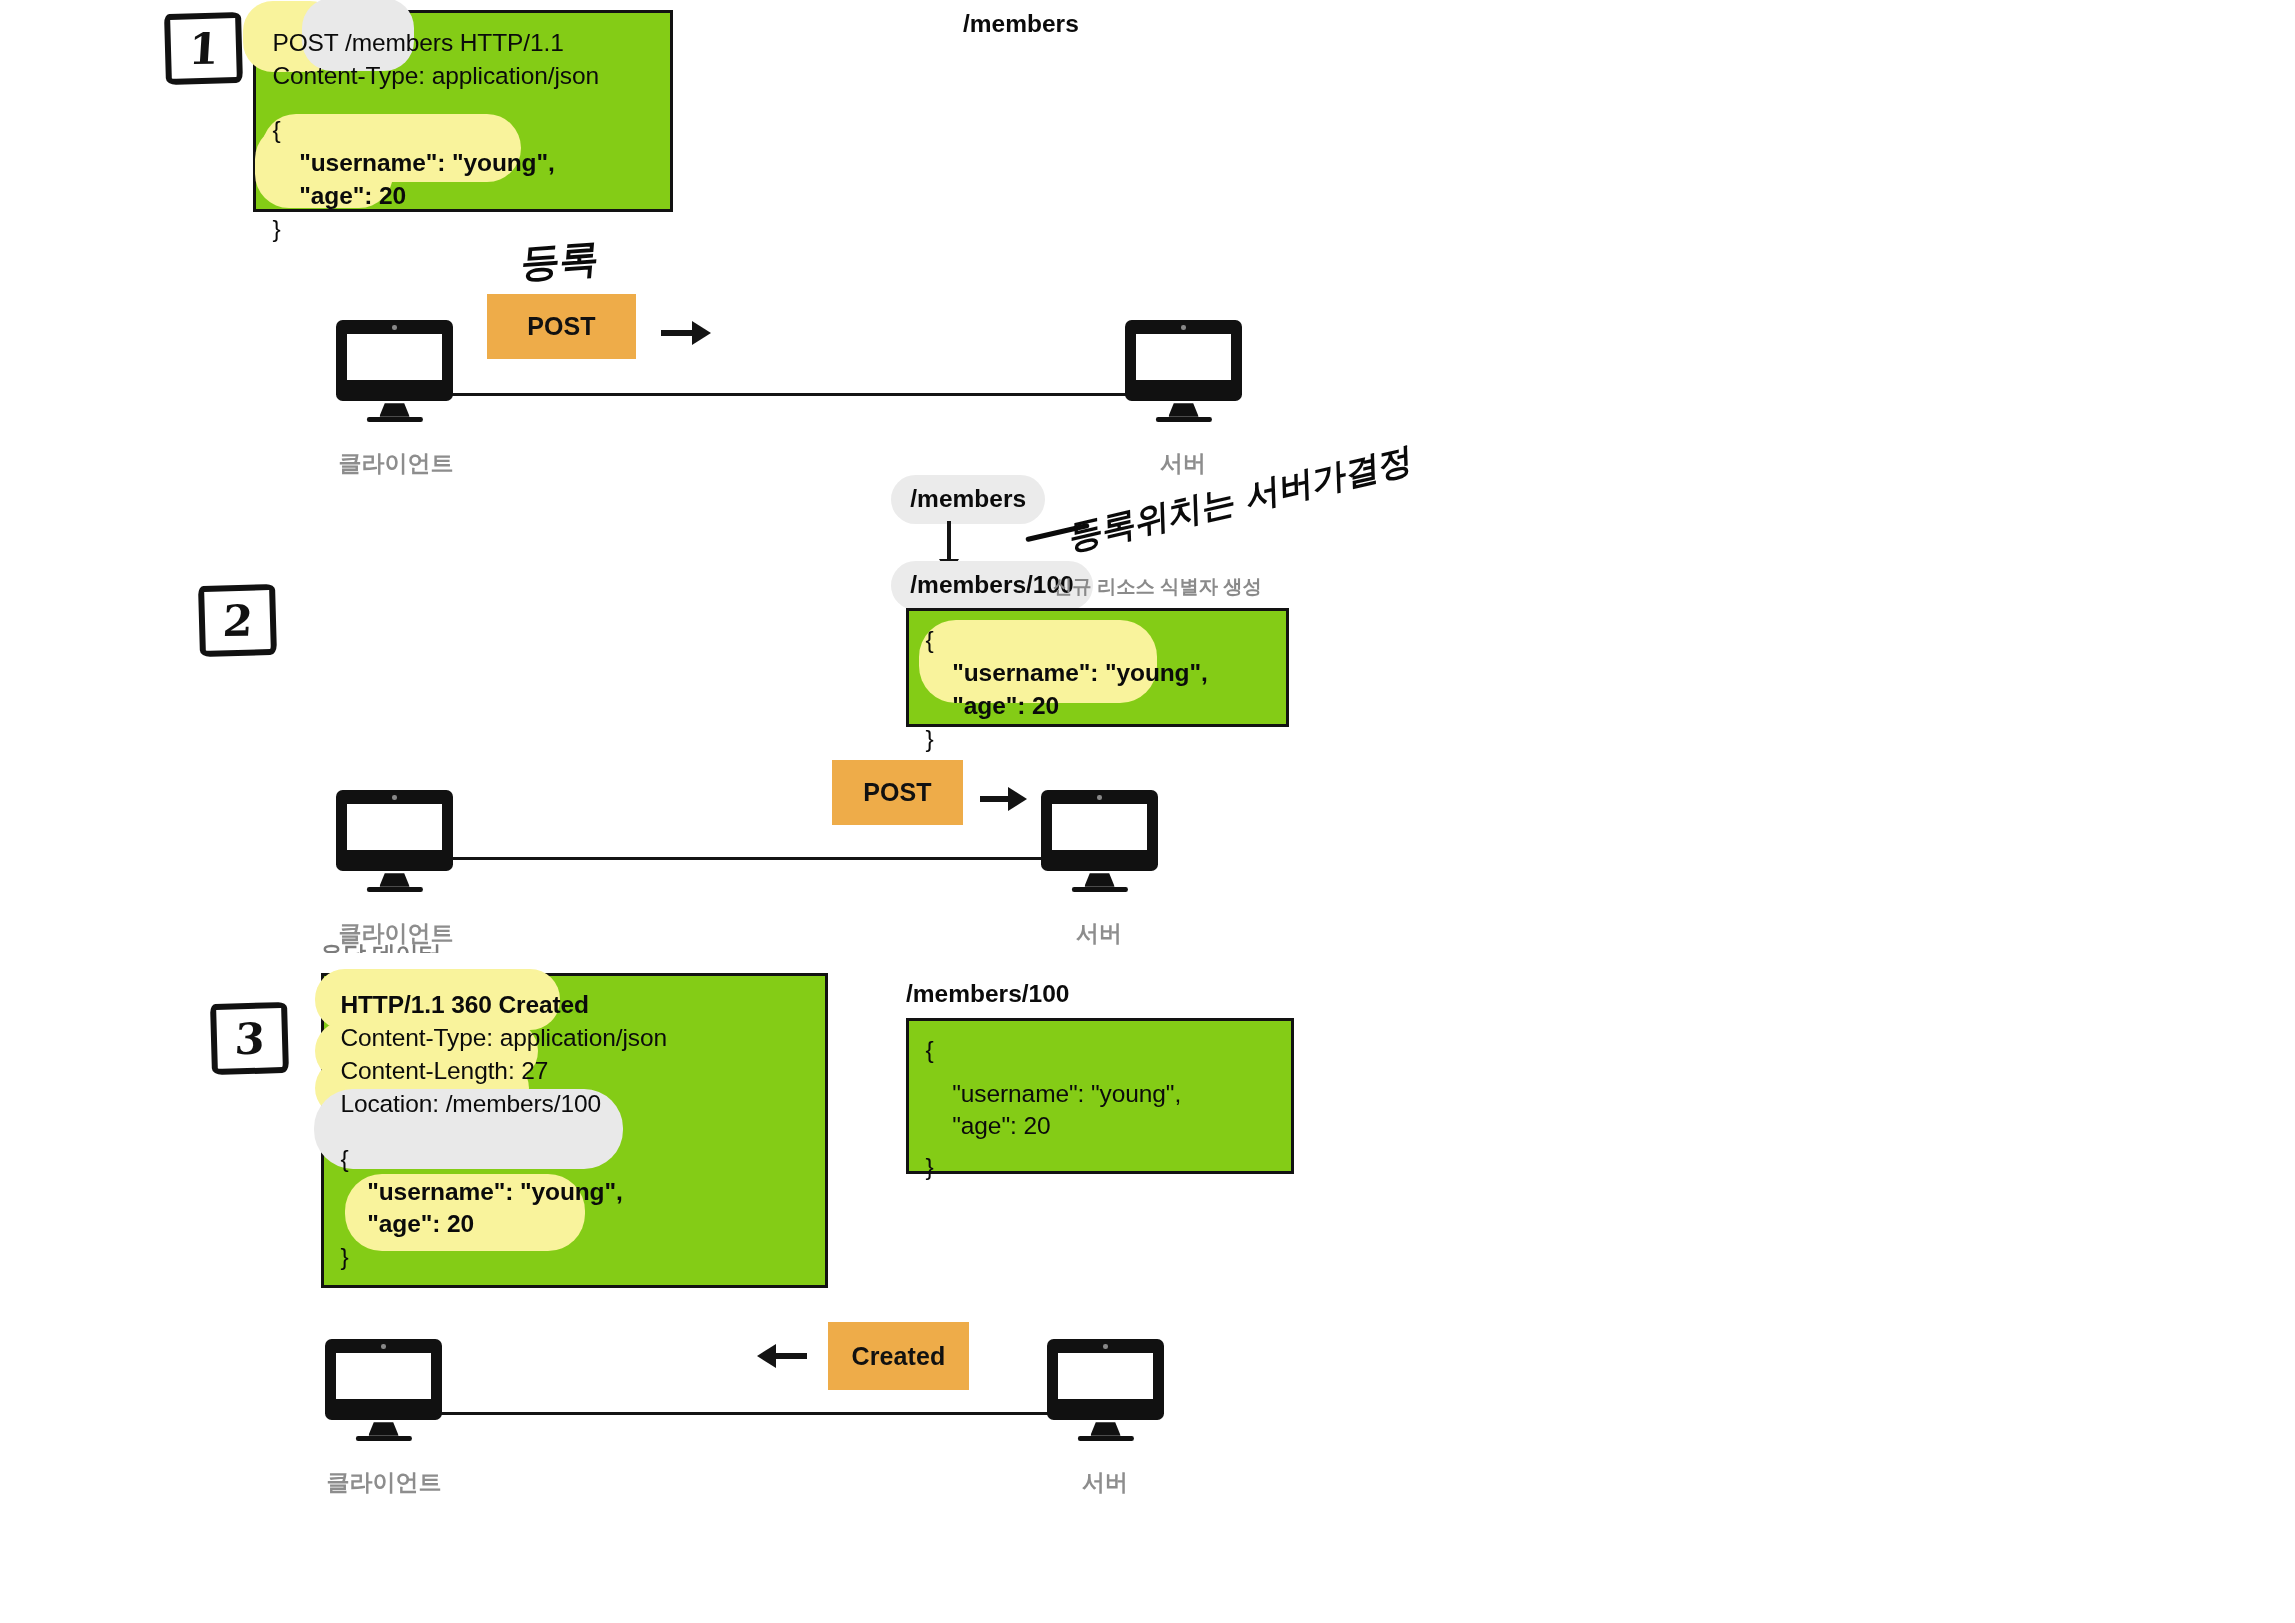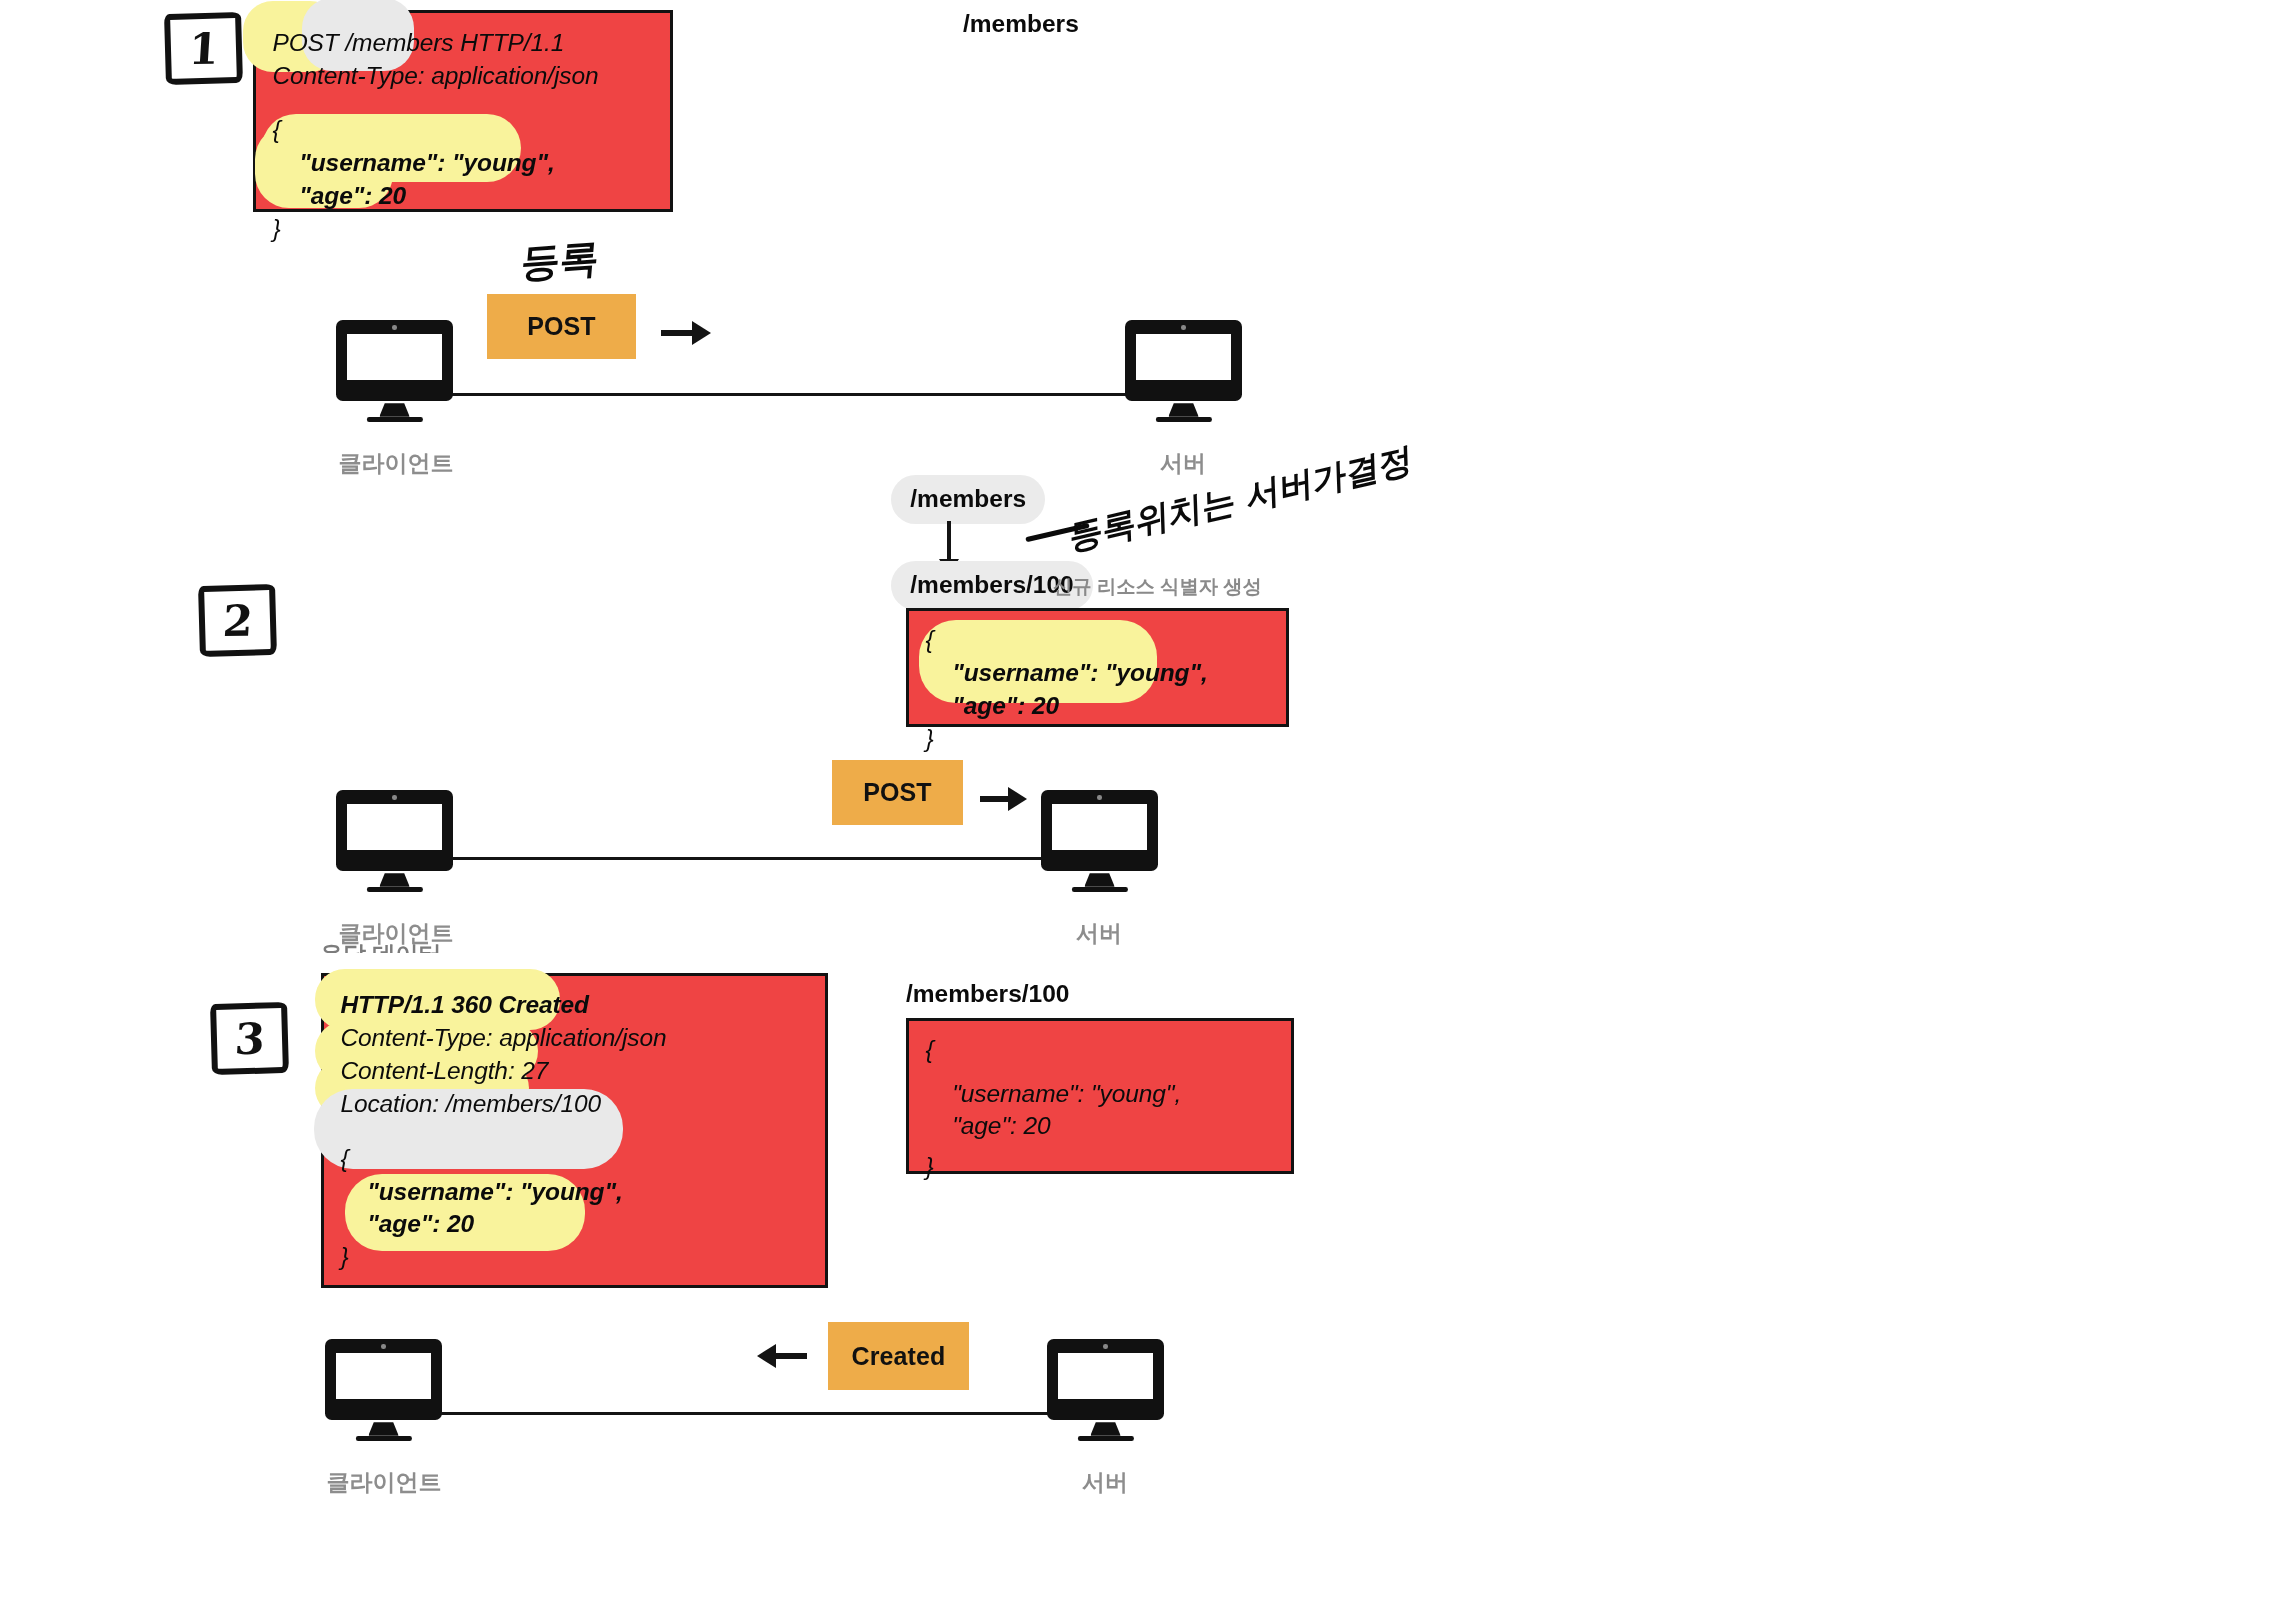--- a/index.html
+++ b/index.html
@@ -21,23 +21,22 @@
     display: flex; align-items: center; justify-content: center;
     font-family: "DejaVu Serif", serif;
     font-size: 43px; font-weight: 700; color: #111;
     transform: rotate(-1.6deg);
   }
   .marker span { display:block; transform: rotate(1.2deg) skewX(-4deg); }
 
   
   .msgbox {
     border: 3.7px solid #121212;
-    background: #ef4444;
+    background: #84cc16;
     padding: 13.4px 16.4px 15px 16.4px;
-    font-style: italic;
   }
   .msgbox .line {
     position: relative;
     font-size: 24.5px;
     line-height: 1.34;
     color: #0b0b0b;
     white-space: pre;
     font-weight: 400;
     letter-spacing: -0.1px;
     z-index: 2;

